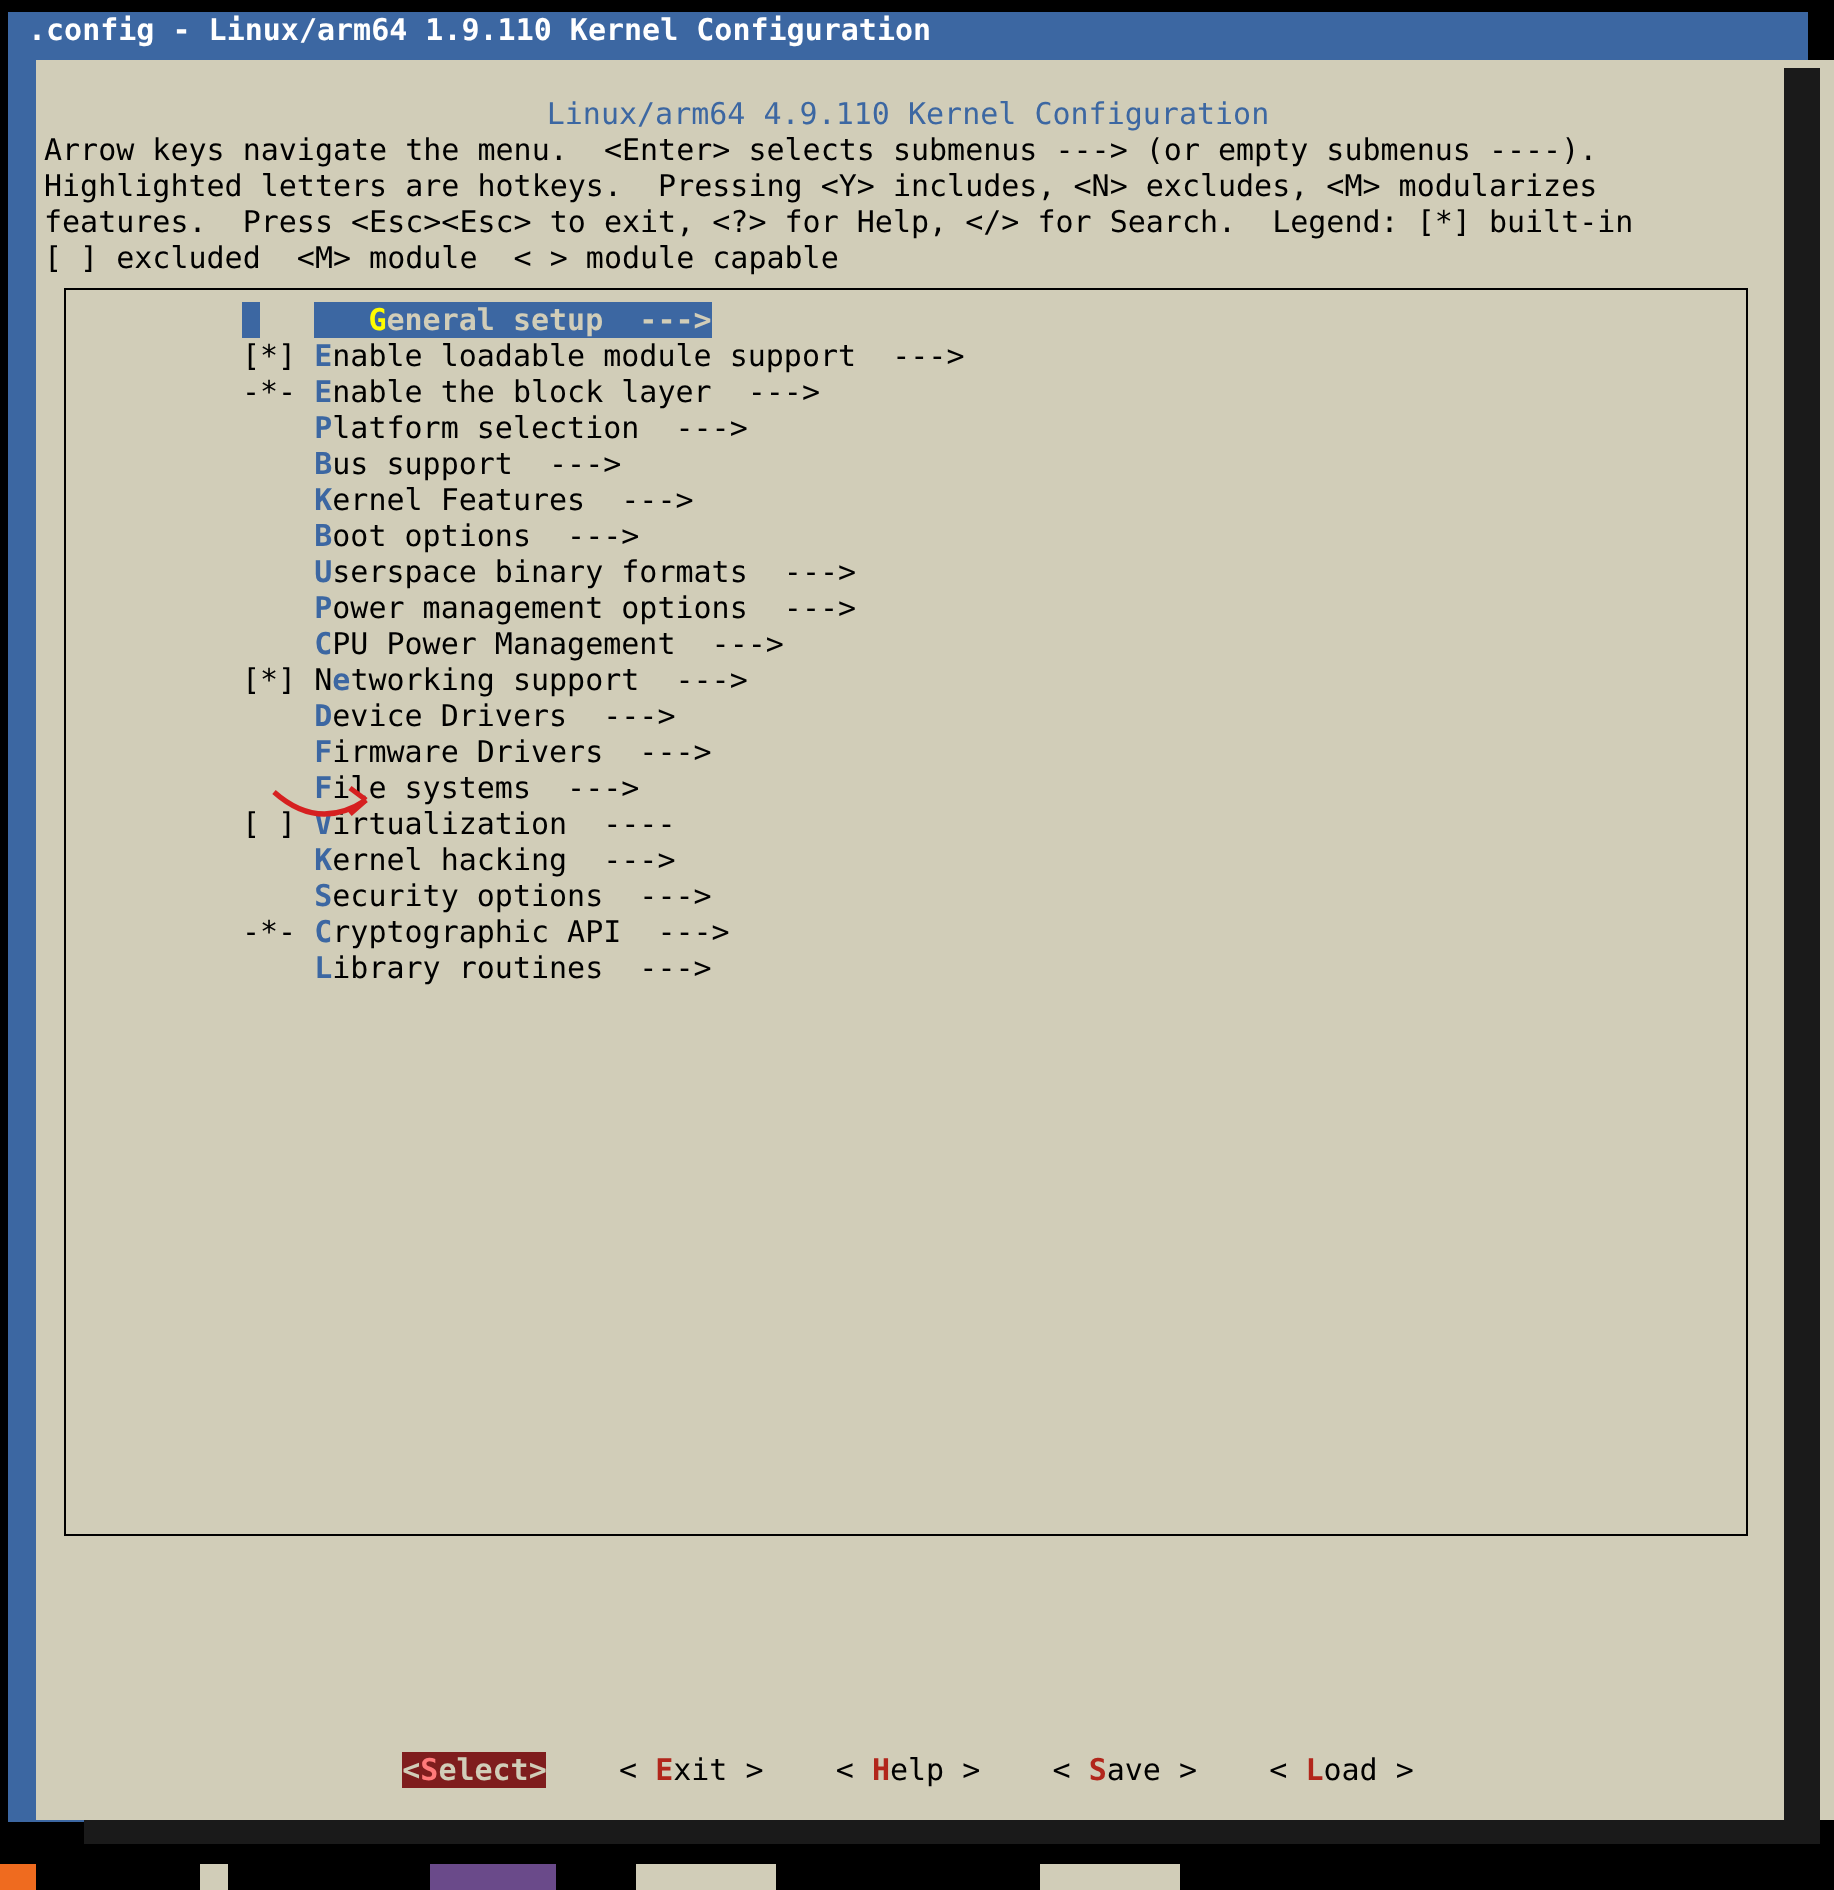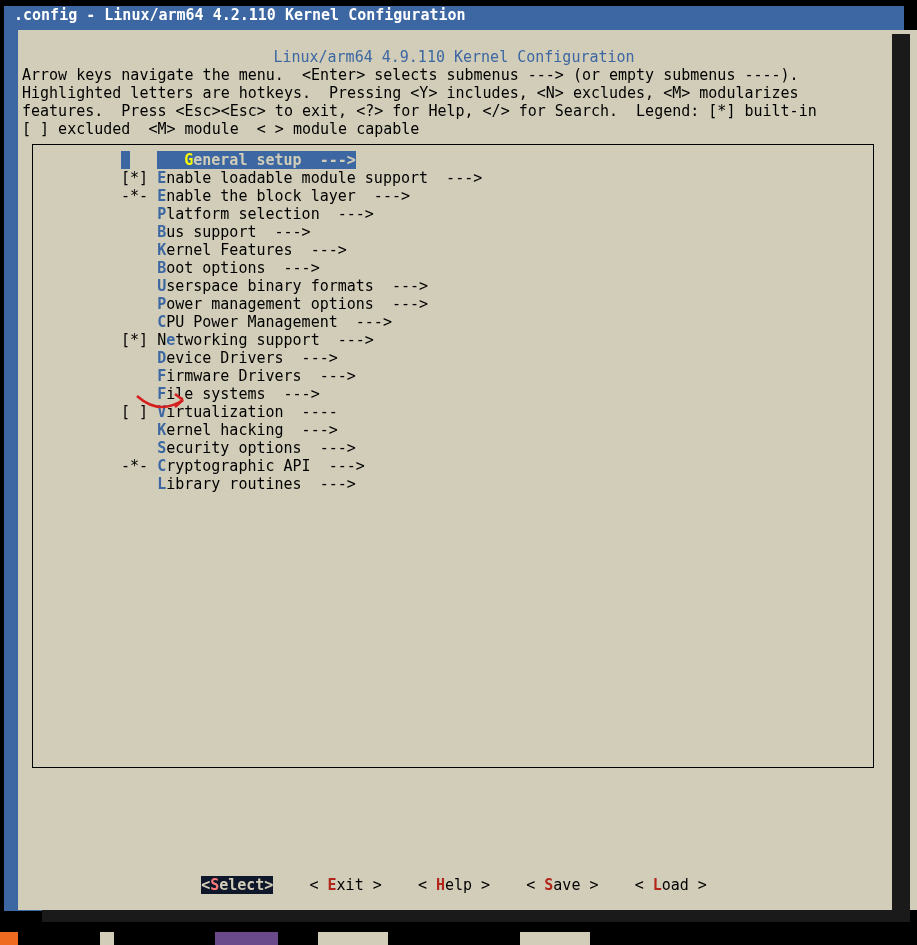--- a/index.html
+++ b/index.html
@@ -91,21 +91,21 @@
   }
   .buttons {
     position: absolute;
     top: 846px;
     left: 0;
     width: 872px;
     text-align: center;
     color: #000;
   }
   .btn-sel {
-    background: #0f172a;
+    background: #7f1d1d;
     color: #d1cdb8;
     font-weight: bold;
   }
   .btn-sel .hk-r { color: #ff7a7a; font-weight: bold; }
   .hk-r { color: #b2261b; font-weight: bold; }
   .shadow-r {
     position: absolute;
     top: 34px;
     left: 892px;
     width: 18px;
@@ -127,21 +127,21 @@
     width: 917px;
     height: 13px;
     background: #000;
   }
   .tb { position:absolute; top:0; height:13px; }
 </style>
 </head>
 <body>
 
 <div class="terminal">
-  <div class="titlebar">.config - Linux/arm64 4.2.110 Kernel Configuration</div>
+  <div class="titlebar">.config - Linux/arm64 1.9.110 Kernel Configuration</div>
 
   <div class="canvas">
     <div class="panel-title">Linux/arm64 4.9.110 Kernel Configuration</div>
 
     <div class="help"><span>Arrow keys navigate the menu.  &lt;Enter&gt; selects submenus ---&gt; (or empty submenus ----).</span>
 <span>Highlighted letters are hotkeys.  Pressing &lt;Y&gt; includes, &lt;N&gt; excludes, &lt;M&gt; modularizes</span>
 <span>features.  Press &lt;Esc&gt;&lt;Esc&gt; to exit, &lt;?&gt; for Help, &lt;/&gt; for Search.  Legend: [*] built-in</span>
 <span>[ ] excluded  &lt;M&gt; module  &lt; &gt; module capable</span></div>
 
     <div class="outer-box">

